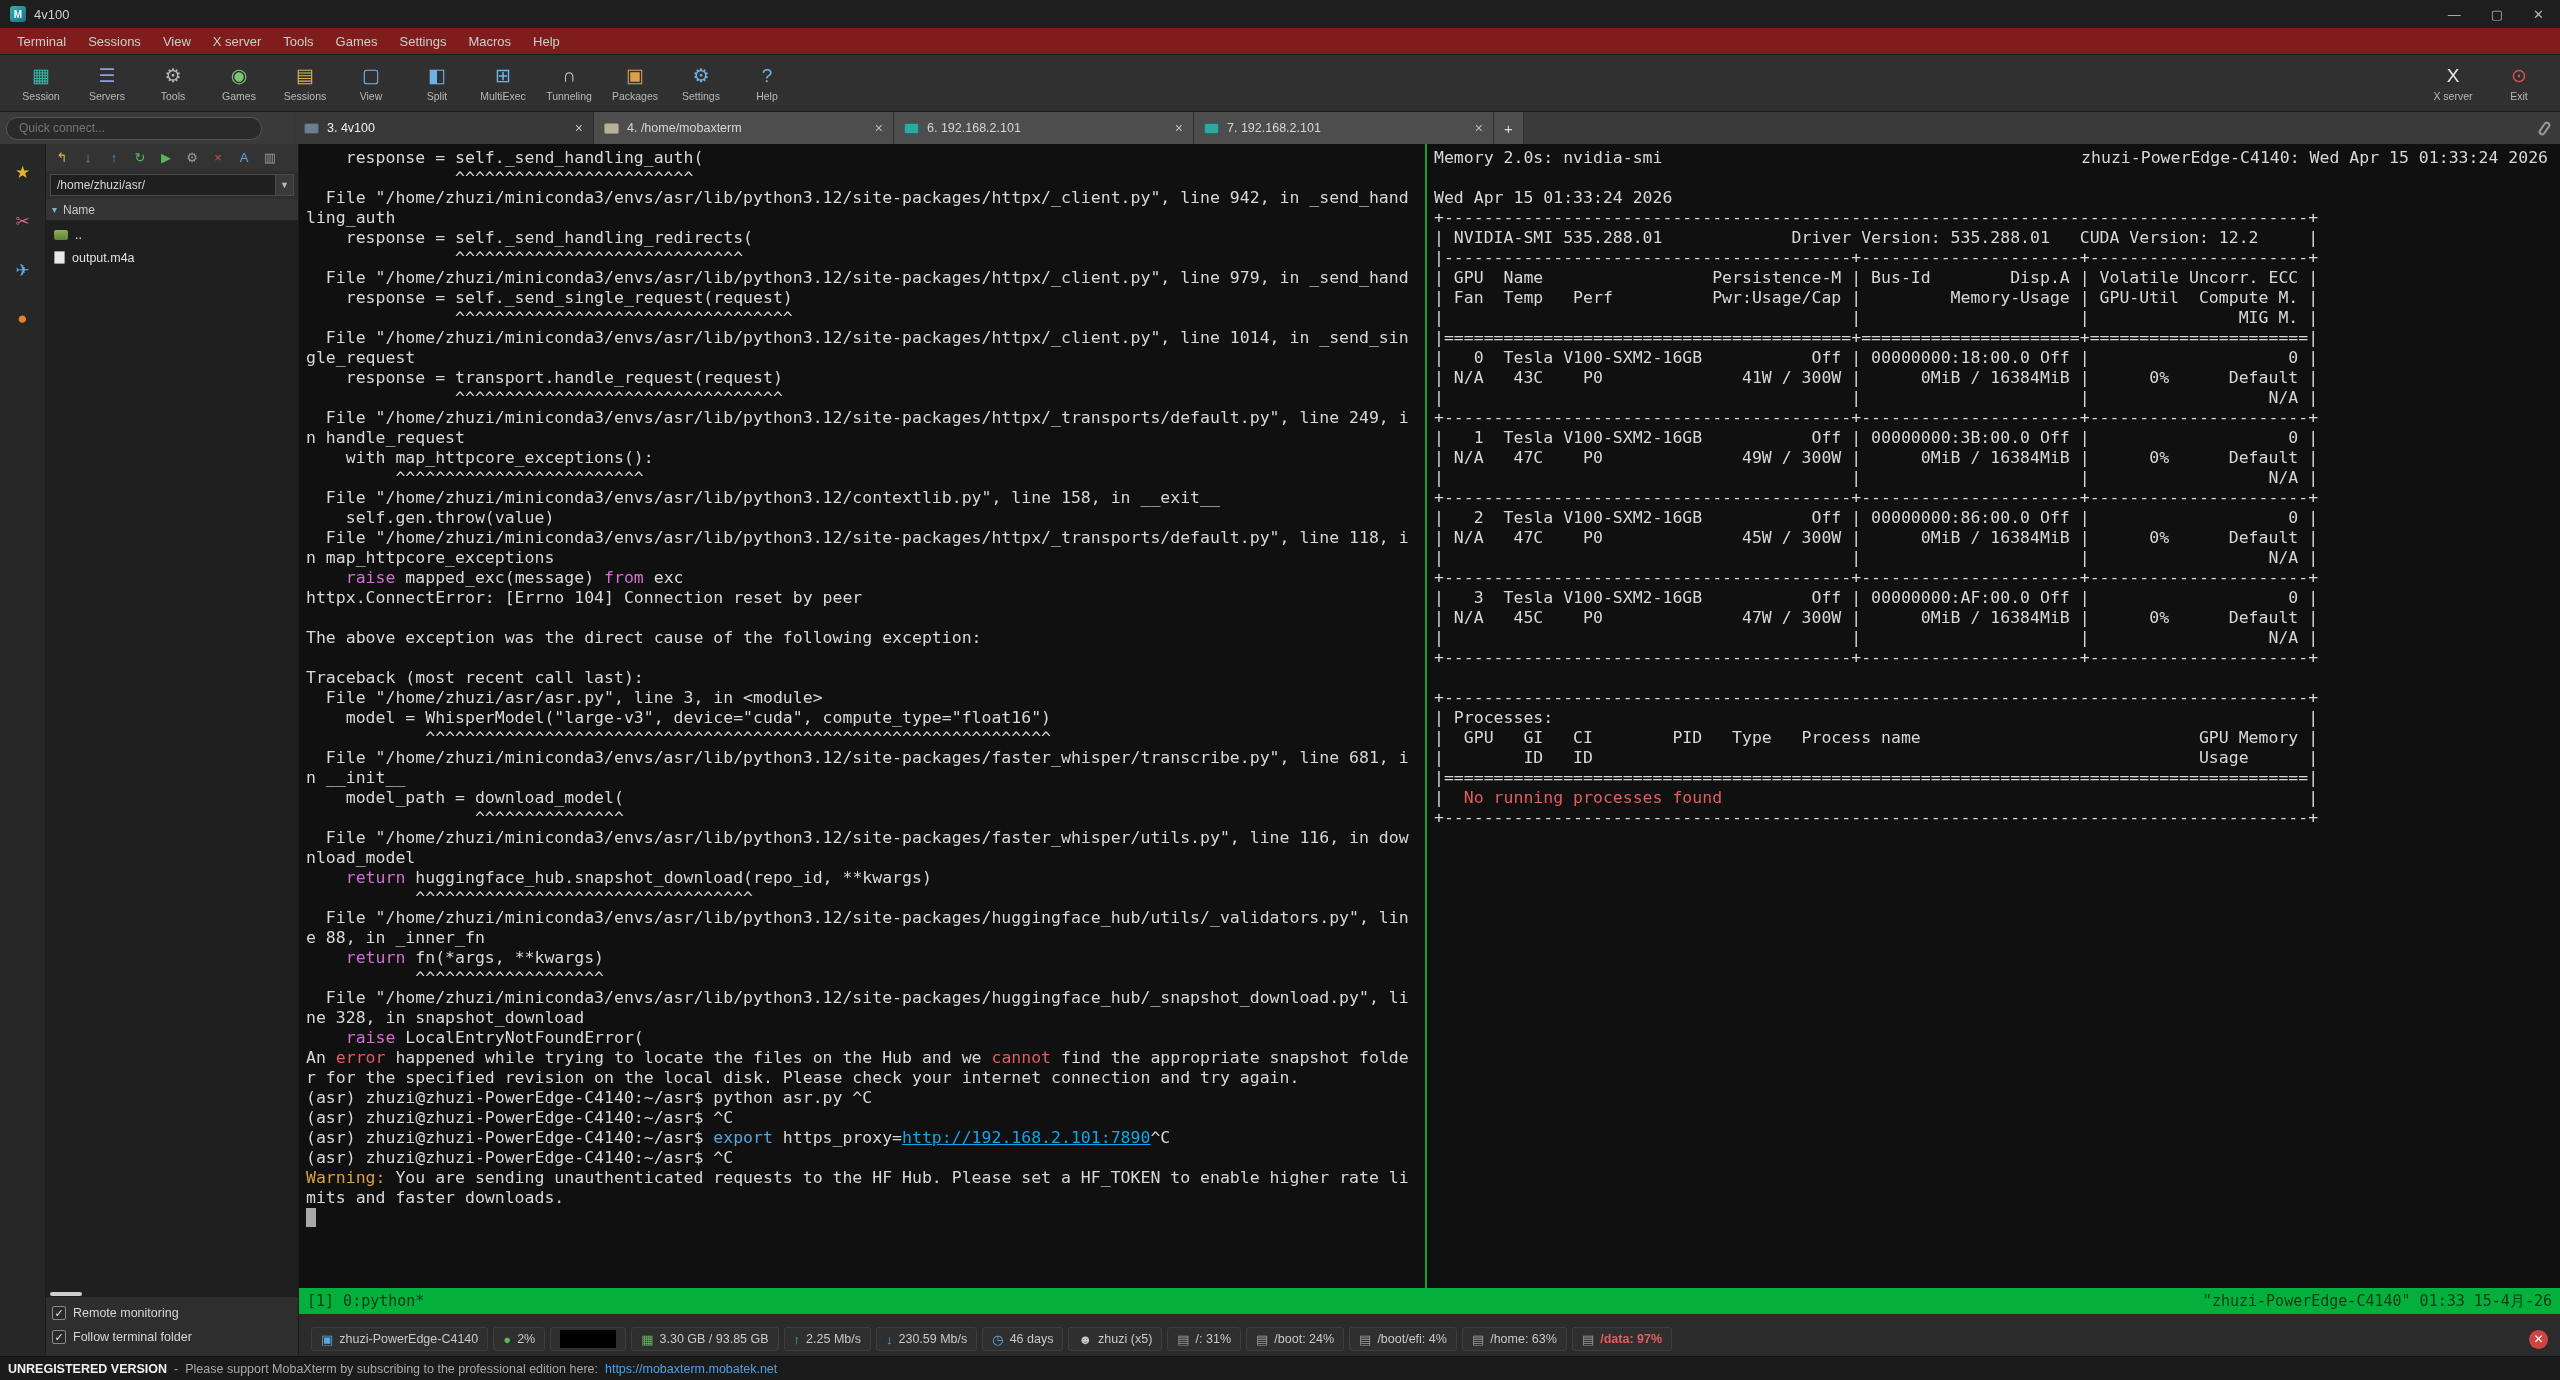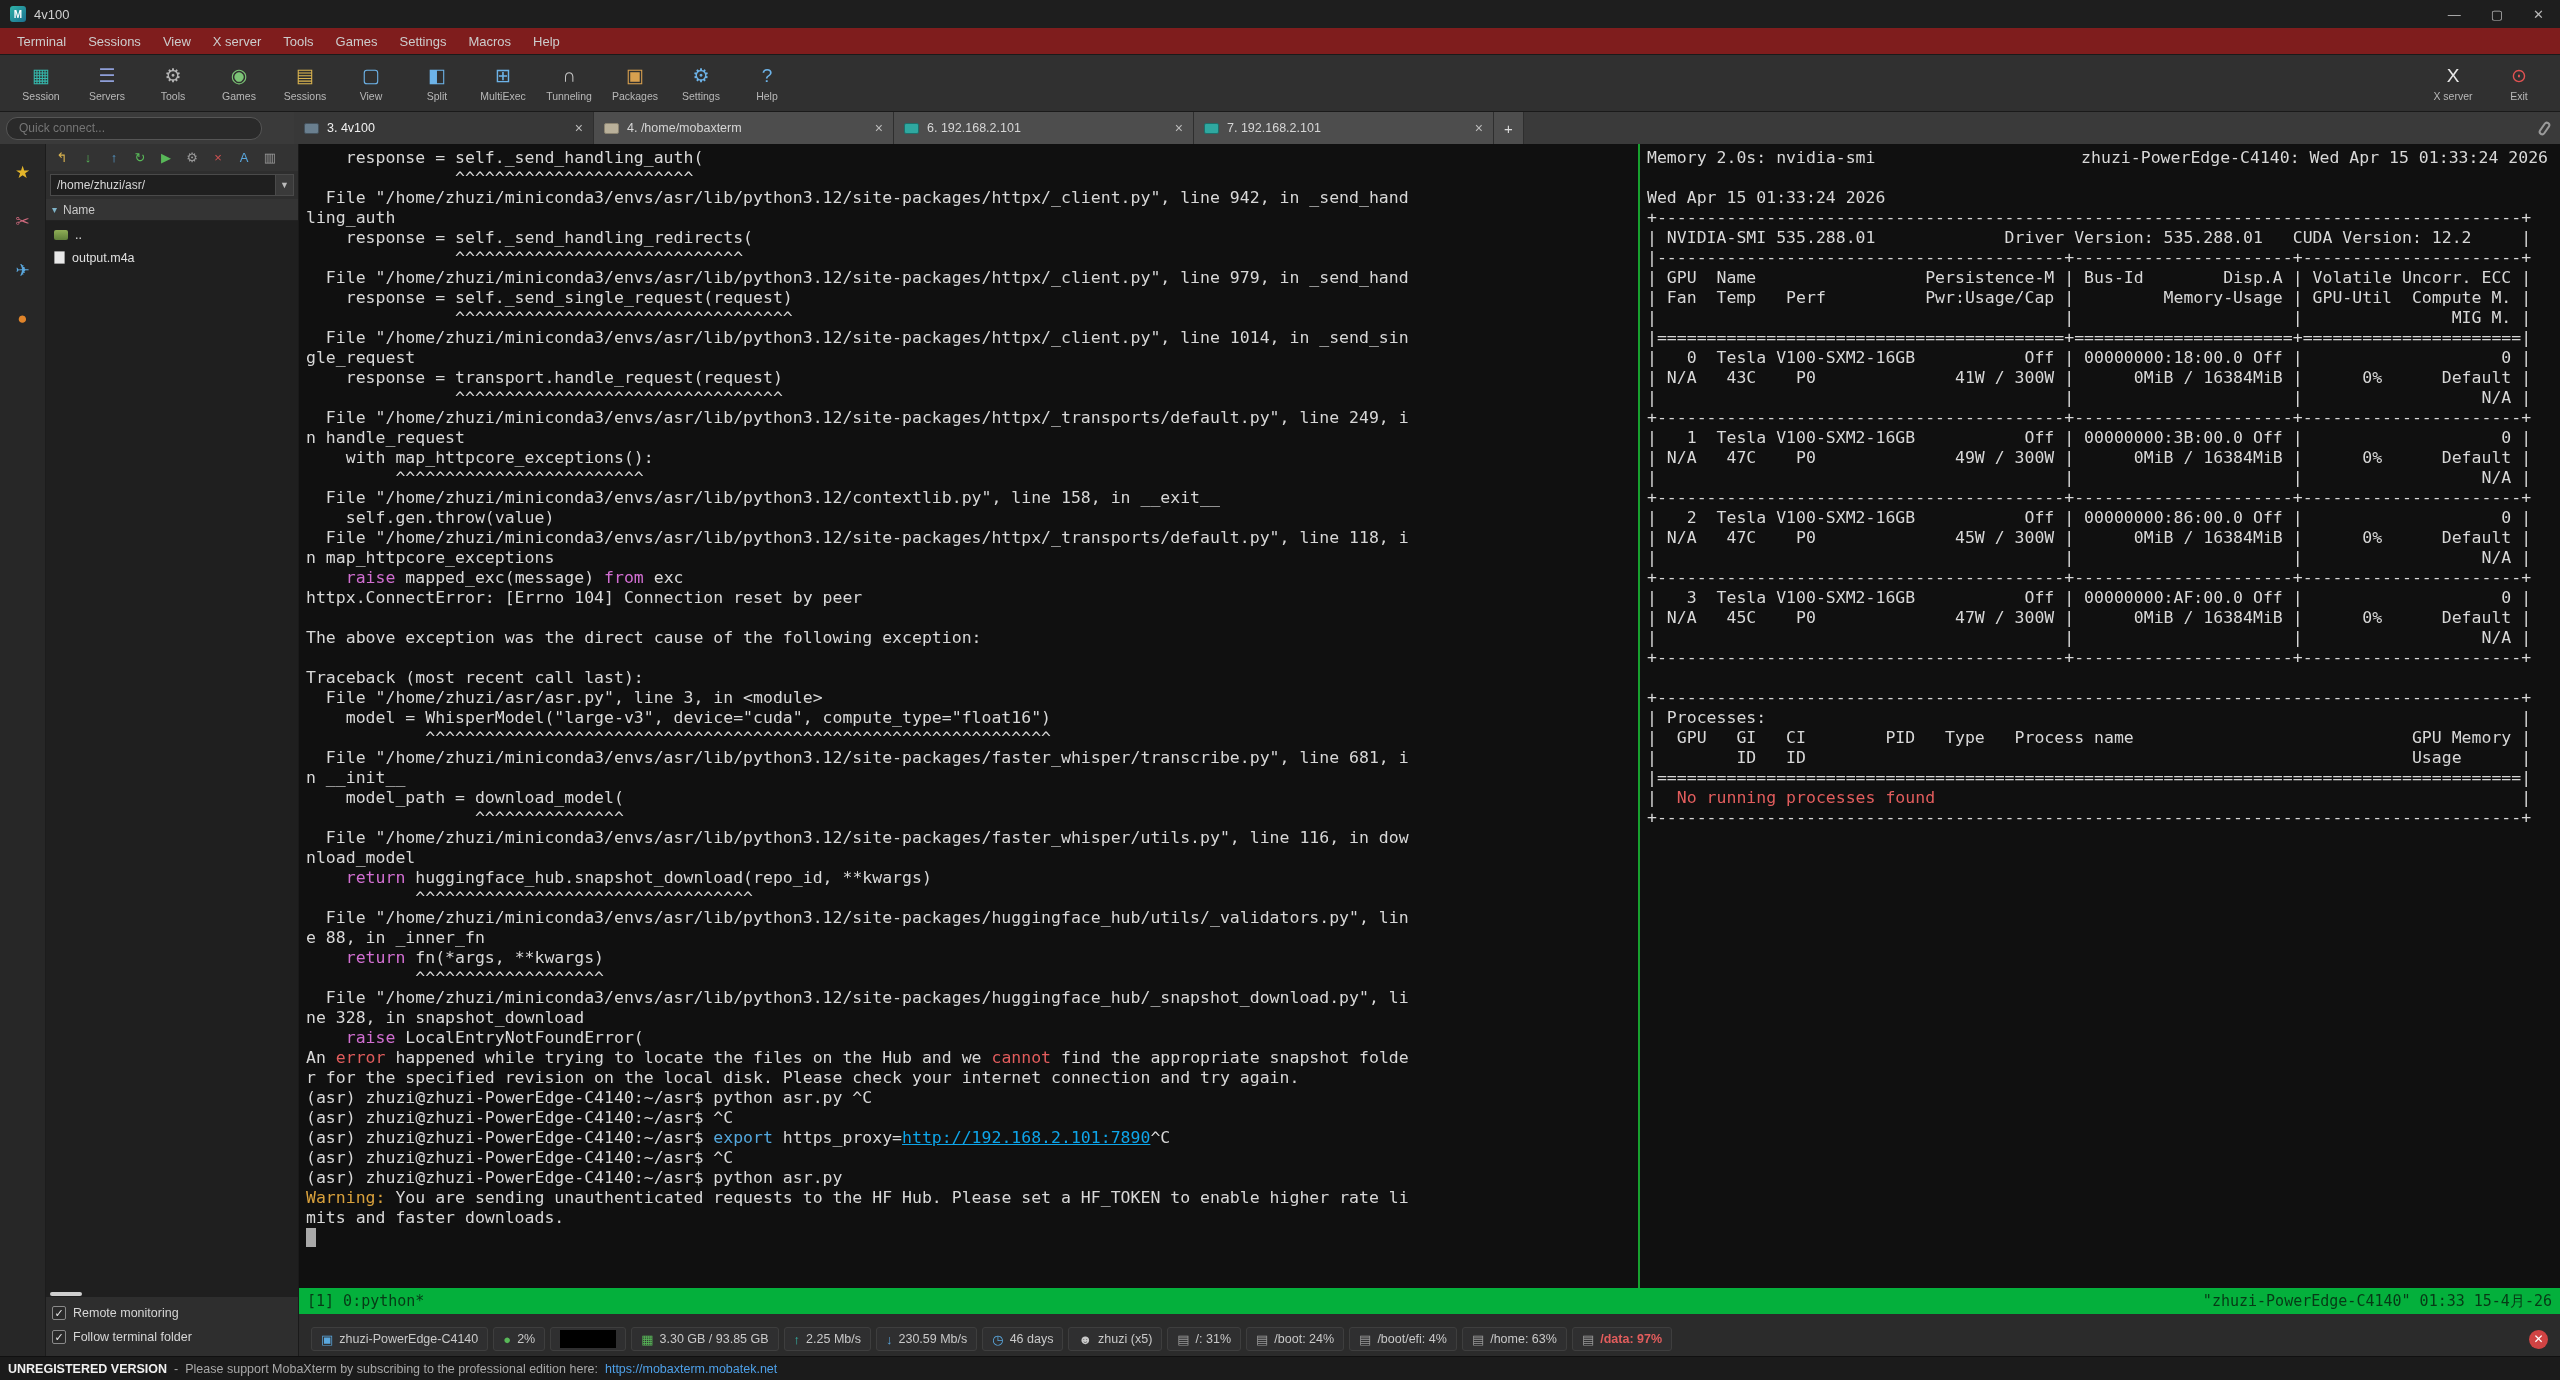--- a/index.html
+++ b/index.html
@@ -57,21 +57,21 @@
 .hscroll{height:7px;background:#1f1f1f;position:relative;flex:0 0 auto}
 .hscroll-thumb{position:absolute;left:4px;bottom:1px;width:32px;height:4px;background:#cfcfcf;border-radius:2px}
 .cb-area{padding:9px 6px 12px;display:flex;flex-direction:column;gap:10px;background:#2e2e2e;flex:0 0 auto}
 .cb-row{display:flex;align-items:center;gap:7px}
 .cb{width:14px;height:14px;background:#2a2a2a;border:1px solid #8a8a8a;color:#e8e8e8;font-size:11px;line-height:12px;text-align:center;border-radius:2px;flex:0 0 auto}
 .cb-label{color:#d6d6d6;font-size:12.5px;white-space:nowrap}
 
 .right-col{flex:1;display:flex;flex-direction:column;min-width:0}
 .panes{flex:1;display:flex;background:#101010;min-height:0;overflow:hidden}
 .pane{padding:4px 0 0 7px;overflow:hidden}
-.pane-left{width:1339px;flex:0 0 auto}
+.pane-left{width:1126px;flex:0 0 auto}
 .pane-divider{width:2px;background:#17a02e;flex:0 0 auto}
 .pane-right{flex:1;min-width:0}
 .term{font-family:"DejaVu Sans Mono","Liberation Mono",monospace;font-size:16.5px;line-height:20px;color:#d8d8d8}
 .tl{white-space:pre;height:20px;overflow:hidden}
 .c-mag{color:#d26fd2}.c-red{color:#e25d5d}.c-yel{color:#d9a13c}.c-blu{color:#53a7dc}
 .c-lnk{color:#0ea5e9;text-decoration:underline}
 .c-cur{background:#a9a9a9;color:#a9a9a9}
 .watch-header{display:flex;justify-content:space-between;padding-right:12px;height:20px;white-space:pre}
 .tmux-bar{height:26px;flex:0 0 auto;background:#04b03c;display:flex;align-items:center;justify-content:space-between;padding:0 8px;font-family:"DejaVu Sans Mono","Liberation Mono",monospace;font-size:15px;color:#073a16}
 .gap{height:8px;flex:0 0 auto}
@@ -313,21 +313,20 @@
               <div class="tl"><span>           ^^^^^^^^^^^^^^^^^^^</span></div>
               <div class="tl"><span>  File "/home/zhuzi/miniconda3/envs/asr/lib/python3.12/site-packages/huggingface_hub/_snapshot_download.py", li</span></div>
               <div class="tl"><span>ne 328, in snapshot_download</span></div>
               <div class="tl"><span>    </span><span class="c-mag">raise</span><span> LocalEntryNotFoundError(</span></div>
               <div class="tl"><span>An </span><span class="c-red">error</span><span> happened while trying to locate the files on the Hub and we </span><span class="c-red">cannot</span><span> find the appropriate snapshot folde</span></div>
               <div class="tl"><span>r for the specified revision on the local disk. Please check your internet connection and try again.</span></div>
               <div class="tl"><span>(asr) zhuzi@zhuzi-PowerEdge-C4140:~/asr$ python asr.py ^C</span></div>
               <div class="tl"><span>(asr) zhuzi@zhuzi-PowerEdge-C4140:~/asr$ ^C</span></div>
               <div class="tl"><span>(asr) zhuzi@zhuzi-PowerEdge-C4140:~/asr$ </span><span class="c-blu">export</span><span> https_proxy=</span><span class="c-lnk">http://192.168.2.101:7890</span><span>^C</span></div>
               <div class="tl"><span>(asr) zhuzi@zhuzi-PowerEdge-C4140:~/asr$ ^C</span></div>
-              <div class="tl"><span>(asr) zhuzi@zhuzi-PowerEdge-C4140:~/asr$ python asr.py</span></div>
               <div class="tl"><span class="c-yel">Warning:</span><span> You are sending unauthenticated requests to the HF Hub. Please set a HF_TOKEN to enable higher rate li</span></div>
               <div class="tl"><span>mits and faster downloads.</span></div>
               <div class="tl"><span class="c-cur"> </span></div>
             </div>
         </div>
         <div class="pane-divider"></div>
         <div class="pane pane-right term">
           <div class="watch-header">
             <span>Memory 2.0s: nvidia-smi</span>
             <span>zhuzi-PowerEdge-C4140: Wed Apr 15 01:33:24 2026</span>

